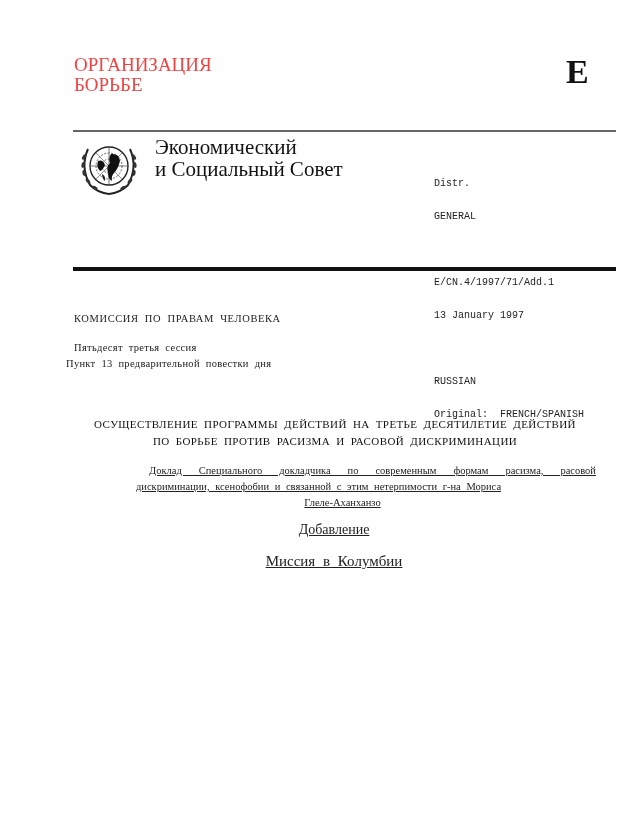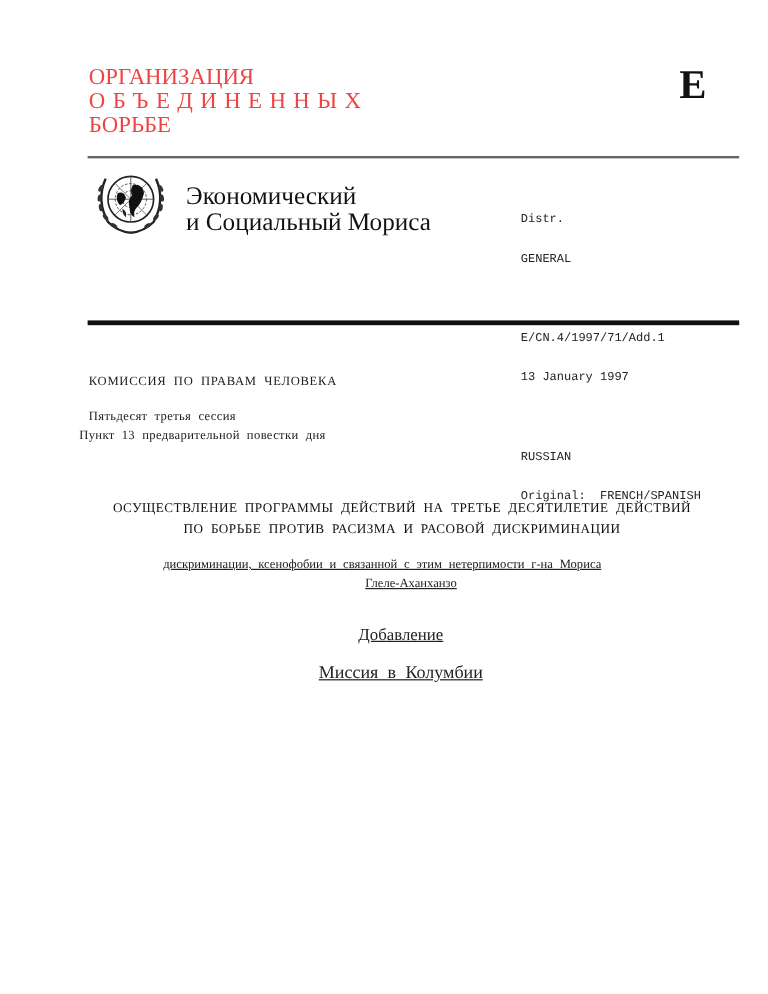--- a/index.html
+++ b/index.html
@@ -40,21 +40,21 @@
       width: 543px; height: 2px;
       background: #666;
     }
 
     .emblem {
       left: 78px; top: 139px;
       width: 62px; height: 58px;
     }
 
     .council {
-      left: 155px; top: 152px;
+      left: 155px; top: 136px;
       font-family: "Liberation Serif", serif;
       color: #111;
       line-height: 22px;
     }
     .council .big { font-size: 21px; }
 
     .symbols {
       left: 434px; top: 156px;
       font-family: "Liberation Mono", monospace;
       font-size: 10px;
@@ -137,21 +137,20 @@
       color: #222;
       word-spacing: 4px;
       margin-left: -1px;
     }
   </style>
 </head>
 <body>
 
 <div class="abs org-title">
   <div>ОРГАНИЗАЦИЯ</div>
-  <div class="spaced">ОБЪЕДИНЕННЫХ</div>
   <div>БОРЬБЕ</div>
 </div>
 
 <div class="abs lang-mark">E</div>
 
 <div class="abs rule-thin"></div>
 
 <div class="abs emblem">
   <svg width="62" height="58" viewBox="0 0 62 58">
 
@@ -181,21 +180,21 @@
     <line x1="44" y1="14" x2="18" y2="40" stroke="#444" stroke-width="0.6"></line>
 
     <path d="M33 15 Q41 14 42 22 Q40 30 36 34 Q33 37 34 42 Q30 40 30 34 Q28 28 32 24 Q30 19 33 15 Z" fill="#111"></path>
     <path d="M20 22 Q25 20 27 26 Q25 31 22 32 Q18 28 20 22 Z" fill="#111"></path>
     <path d="M24 35 Q28 37 27 42 Q24 40 24 35 Z" fill="#222"></path>
   </svg>
 </div>
 
 <div class="abs council">
   <div class="big">Экономический</div>
-  <div class="big">и Социальный Мориса</div>
+  <div class="big">и Социальный Совет</div>
 </div>
 
 <div class="abs symbols">
   <div>Distr.</div>
   <div>GENERAL</div>
   <div class="gap"></div>
   <div>E/CN.4/1997/71/Add.1</div>
   <div>13 January 1997</div>
   <div class="gap"></div>
   <div>RUSSIAN</div>
@@ -207,18 +206,19 @@
 <div class="abs serif-small commission">КОМИССИЯ ПО ПРАВАМ ЧЕЛОВЕКА</div>
 <div class="abs serif-small session">Пятьдесят третья сессия</div>
 <div class="abs serif-small item">Пункт 13 предварительной повестки дня</div>
 
 <div class="abs main-title">
   <div>ОСУЩЕСТВЛЕНИЕ ПРОГРАММЫ ДЕЙСТВИЙ НА ТРЕТЬЕ ДЕСЯТИЛЕТИЕ ДЕЙСТВИЙ</div>
   <div>ПО БОРЬБЕ ПРОТИВ РАСИЗМА И РАСОВОЙ ДИСКРИМИНАЦИИ</div>
 </div>
 
 <div class="abs report">
+  <span class="line1">Доклад Специального докладчика по современным формам расизма, расовой</span>
   <span class="line2">дискриминации, ксенофобии и связанной с этим нетерпимости г-на Мориса</span>
   <span class="line3">Глеле-Аханханзо</span>
 </div>
 
 <div class="abs addendum">Добавление</div>
 <div class="abs mission">Миссия в Колумбии</div>
 
 </body></html>

